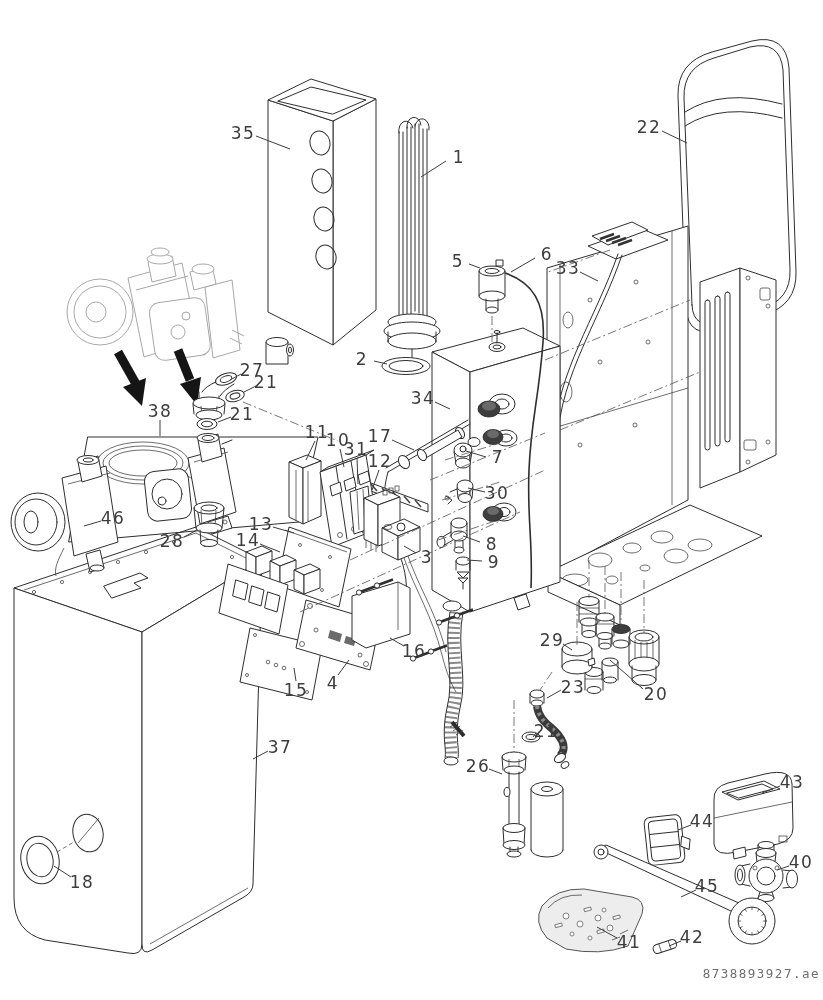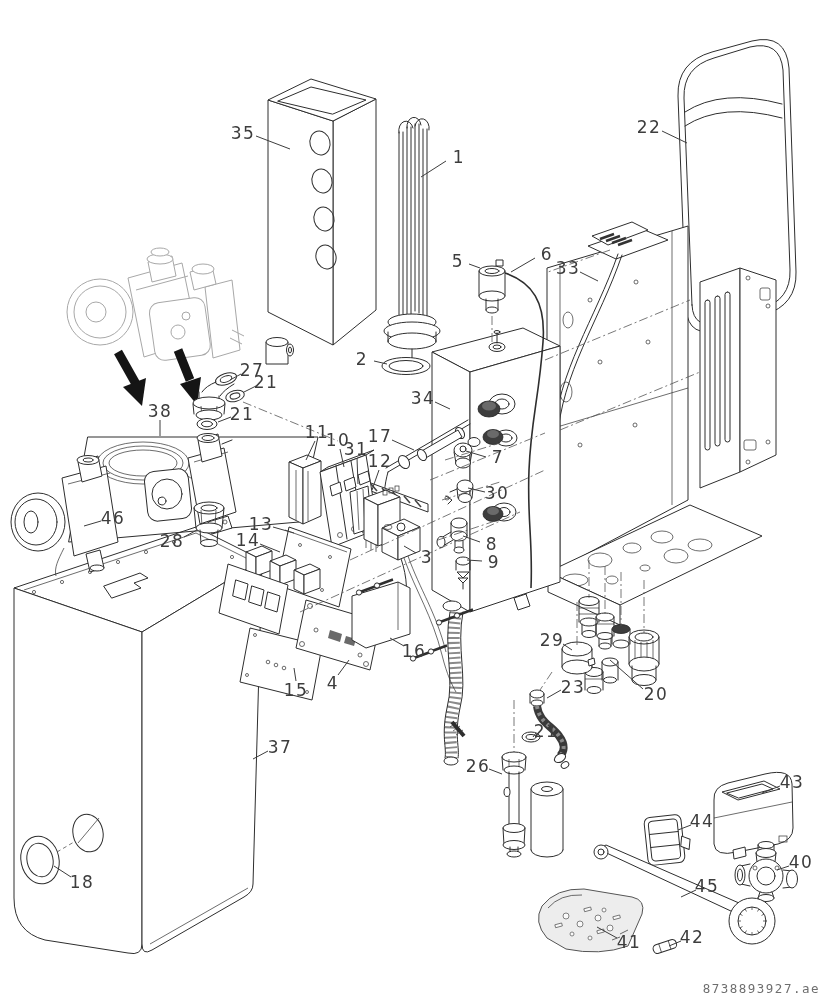--- a/index.html
+++ b/index.html
@@ -10,21 +10,21 @@
   .lnf{fill:#ffffff;stroke:#2e2e2e;stroke-width:1;stroke-linejoin:round;}
   .thin{fill:none;stroke:#2e2e2e;stroke-width:.7;}
   .ghost{fill:#ffffff;stroke:#a8a8a8;stroke-width:1;stroke-linejoin:round;}
   .ghostln{fill:none;stroke:#a8a8a8;stroke-width:1;}
   .dark{fill:#3d3d3d;stroke:#222;stroke-width:.8;}
   .dark2{fill:#6a6a6a;stroke:none;}
   .dashdot{fill:none;stroke:#555;stroke-width:.8;stroke-dasharray:9 3 2 3;}
   .dash{fill:none;stroke:#555;stroke-width:.8;stroke-dasharray:4 3;}
   .leader{fill:none;stroke:#3d3d3d;stroke-width:1;}
   text.callout{font-family:"DejaVu Sans",sans-serif;font-size:17px;fill:#3d3d3d;letter-spacing:1.5px;}
-  .watermark{position:absolute;right:3px;bottom:4px;font-family:"DejaVu Sans Mono",monospace;
+  .watermark{position:absolute;right:3px;bottom:19px;font-family:"DejaVu Sans Mono",monospace;
              font-size:12.5px;color:#6e6e6e;letter-spacing:1.5px;}
 </style>
 </head>
 <body>
 
 <div class="stage">
 <svg width="823" height="1000" viewBox="0 0 823 1000">
 
   <g>
     <polygon class="lnf" points="14,588 196,527 262,560 142,632"></polygon>

